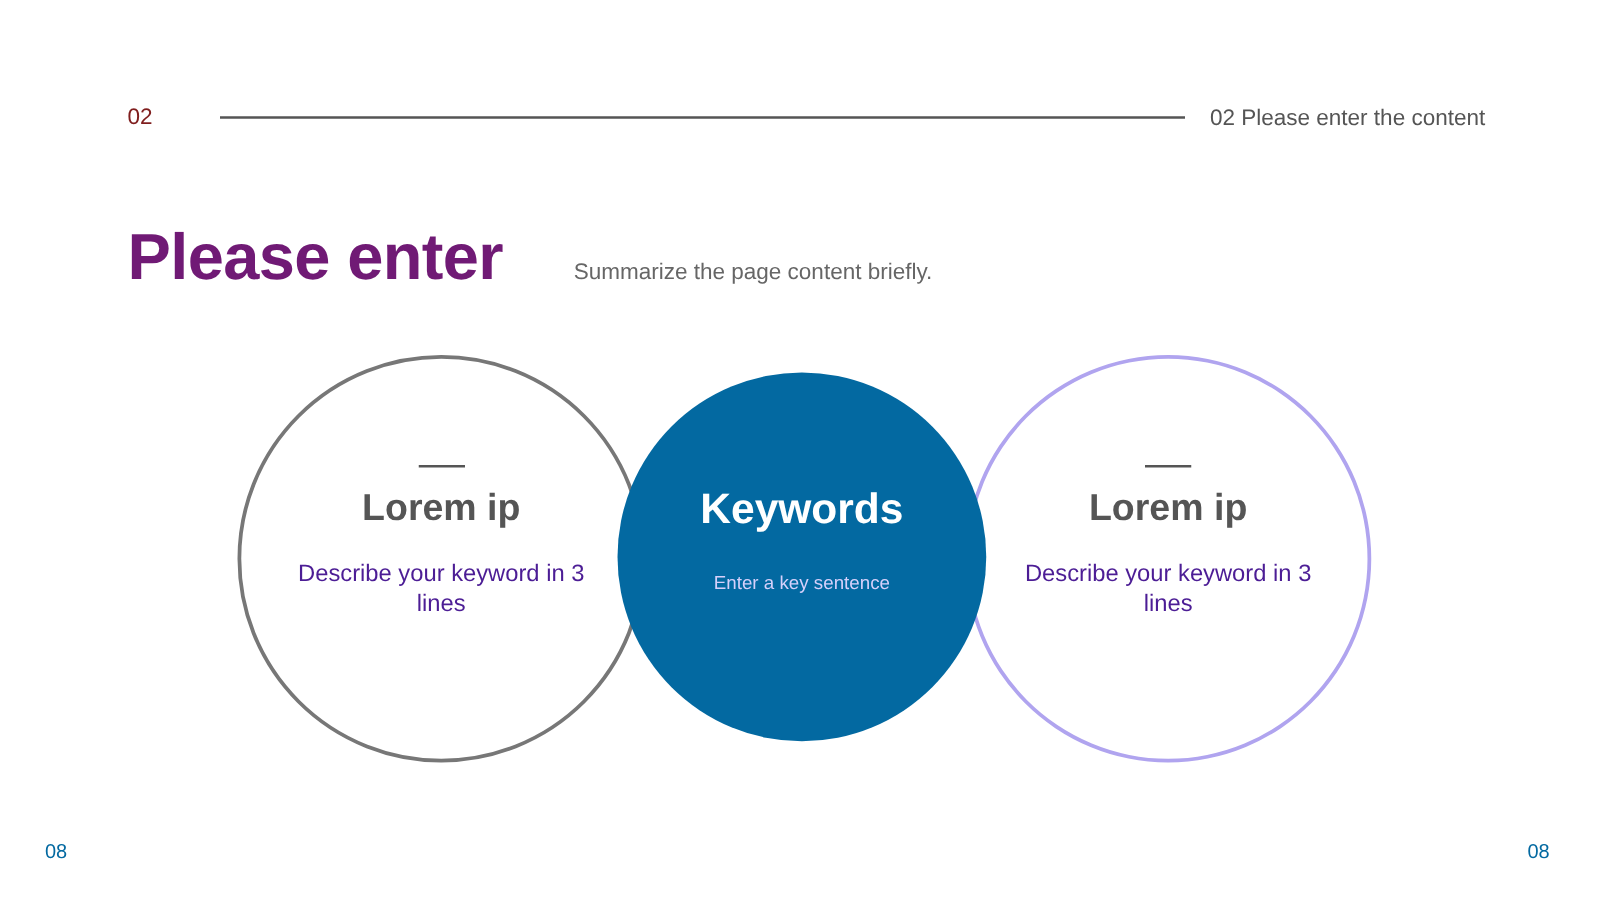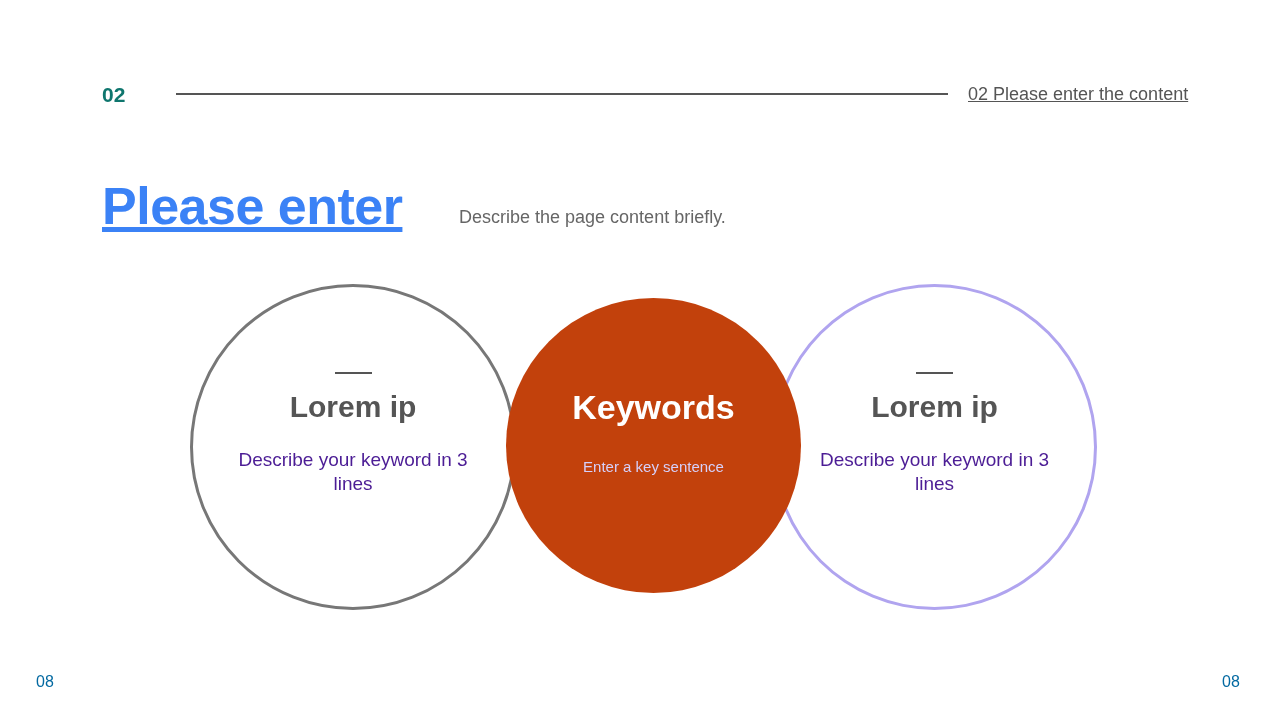--- a/index.html
+++ b/index.html
@@ -1,45 +1,45 @@
 <!DOCTYPE html>
 <html><head>
 <meta charset="utf-8">
 <style>
   html, body { margin:0; padding:0; }
   body { width:1280px; height:720px; background:#ffffff; position:relative; overflow:hidden;
          font-family:"Liberation Sans", sans-serif; color:#555555; }
   .abs { position:absolute; }
-  .sec-num { left:102px; top:83px; font-size:21px; font-weight:bold; color:#0f766e; }
+  .sec-num { left:102px; top:83px; font-size:18px; font-weight:normal; color:#7f1d1d; }
   .top-line { left:176px; top:93px; width:772px; height:2px; background:#555; }
-  .top-title { left:968px; top:84px; font-size:18px; color:#555; white-space:nowrap;text-decoration:underline; }
-  .page-title { left:102px; top:176px; font-size:52px; font-weight:bold; color:#3b82f6; letter-spacing:-0.5px; white-space:nowrap;text-decoration:underline; }
+  .top-title { left:968px; top:84px; font-size:18px; color:#555; white-space:nowrap; }
+  .page-title { left:102px; top:176px; font-size:52px; font-weight:bold; color:#701a75; letter-spacing:-0.5px; white-space:nowrap; }
   .page-sub { left:459px; top:207px; font-size:18px; color:#666; white-space:nowrap; }
   .circle { position:absolute; border-radius:50%; box-sizing:border-box; display:flex; flex-direction:column; align-items:center; }
   .c-left { left:190px; top:284px; width:326px; height:326px; border:3px solid #777; background:transparent; }
   .c-right { left:772px; top:284px; width:325px; height:326px; border:3px solid #b0a4ef; background:transparent; }
-  .c-mid { left:506px; top:298px; width:295px; height:295px; background:#c2410c; z-index:2; }
+  .c-mid { left:494px; top:298px; width:295px; height:295px; background:#0369a1; z-index:2; }
   .dash { width:37px; height:2px; background:#555; margin-top:85px; }
   .c-title { font-size:30px; font-weight:bold; color:#555; margin-top:16px; white-space:nowrap; }
   .c-desc { font-size:19px; color:#4c1d95; text-align:center; line-height:24px; margin-top:24px; width:240px; font-weight:300; }
   .mid-title { font-size:34px; font-weight:bold; color:#fff; text-align:center; line-height:35px; margin-top:92px; }
   .mid-sub { font-size:15px; color:#d6d0fb; margin-top:33px; white-space:nowrap;text-align:center; }
   .foot { top:673px; font-size:16px; color:#0369a1; }
   .foot-l { left:36px; }
   .foot-r { left:1222px; }
 </style>
 </head>
 <body>
 
 <div class="abs sec-num">02</div>
 <div class="abs top-line"></div>
 <div class="abs top-title">02 Please enter the content</div>
 
 <div class="abs page-title">Please enter</div>
-<div class="abs page-sub">Describe the page content briefly.</div>
+<div class="abs page-sub">Summarize the page content briefly.</div>
 
 <div class="circle c-left">
   <div class="dash"></div>
   <div class="c-title">Lorem ip</div>
   <div class="c-desc">Describe your keyword in 3 lines</div>
 </div>
 
 <div class="circle c-right">
   <div class="dash"></div>
   <div class="c-title">Lorem ip</div>

